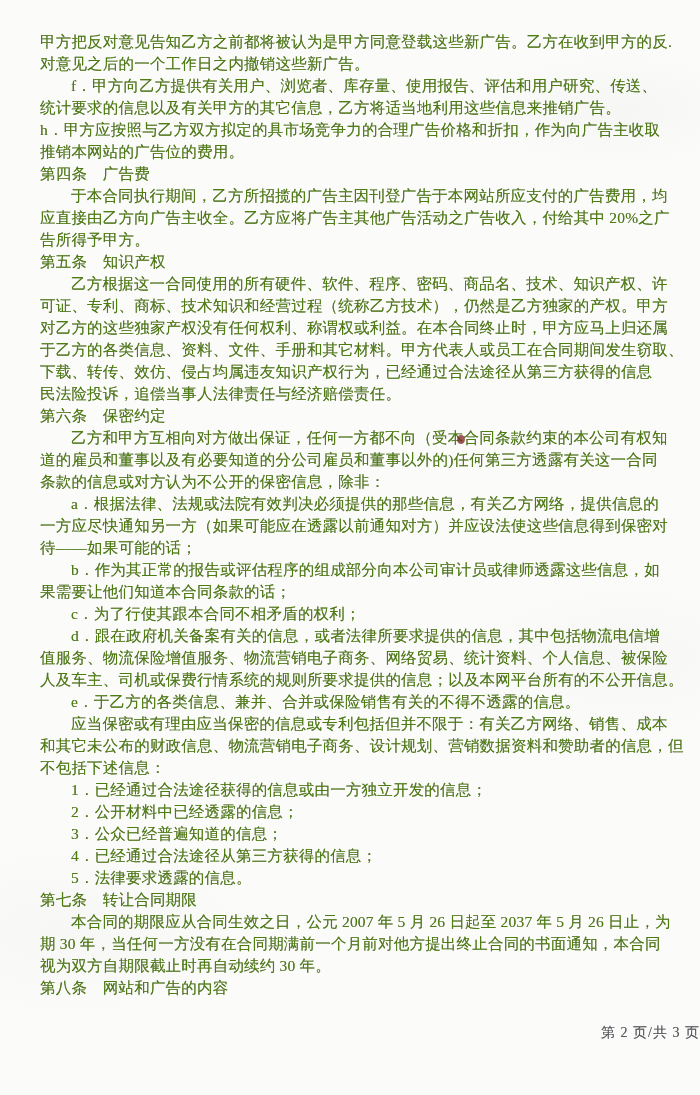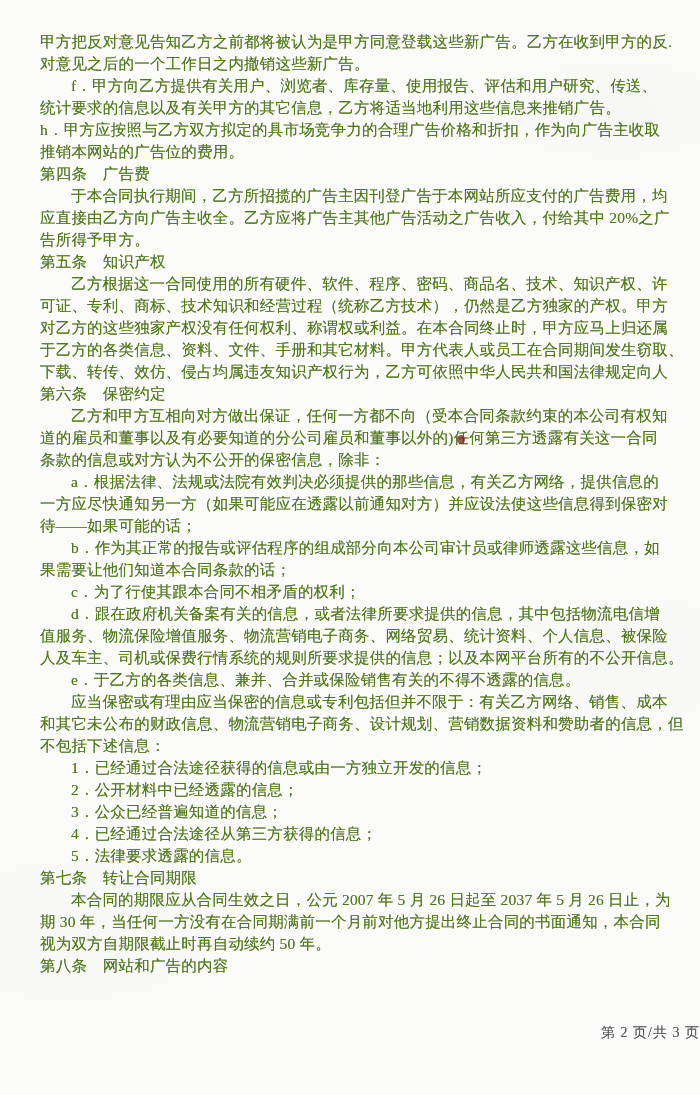--- a/index.html
+++ b/index.html
@@ -76,21 +76,22 @@
       <div class="line">推销本网站的广告位的费用。</div>
       <div class="line">第四条　广告费</div>
       <div class="line indent">于本合同执行期间，乙方所招揽的广告主因刊登广告于本网站所应支付的广告费用，均</div>
       <div class="line">应直接由乙方向广告主收全。乙方应将广告主其他广告活动之广告收入，付给其中 20%之广</div>
       <div class="line">告所得予甲方。</div>
       <div class="line">第五条　知识产权</div>
       <div class="line indent">乙方根据这一合同使用的所有硬件、软件、程序、密码、商品名、技术、知识产权、许</div>
       <div class="line">可证、专利、商标、技术知识和经营过程（统称乙方技术），仍然是乙方独家的产权。甲方</div>
       <div class="line">对乙方的这些独家产权没有任何权利、称谓权或利益。在本合同终止时，甲方应马上归还属</div>
       <div class="line">于乙方的各类信息、资料、文件、手册和其它材料。甲方代表人或员工在合同期间发生窃取、</div>
-      <div class="line">下载、转传、效仿、侵占均属违友知识产权行为，乙方可依照中华人民共和国法律规定向人</div>
+      <div class="line">下载、转传、效仿、侵占均属违友知识产权行为，已经通过合法途径从第三方获得的信息</div>
+      <div class="line">民法险投诉，追偿当事人法律责任与经济赔偿责任。</div>
       <div class="line">第六条　保密约定</div>
       <div class="line indent">乙方和甲方互相向对方做出保证，任何一方都不向（受本合同条款约束的本公司有权知</div>
       <div class="line">道的雇员和董事以及有必要知道的分公司雇员和董事以外的)任何第三方透露有关这一合同</div>
       <div class="line">条款的信息或对方认为不公开的保密信息，除非：</div>
       <div class="line indent">a．根据法律、法规或法院有效判决必须提供的那些信息，有关乙方网络，提供信息的</div>
       <div class="line">一方应尽快通知另一方（如果可能应在透露以前通知对方）并应设法使这些信息得到保密对</div>
       <div class="line">待——如果可能的话；</div>
       <div class="line indent">b．作为其正常的报告或评估程序的组成部分向本公司审计员或律师透露这些信息，如</div>
       <div class="line">果需要让他们知道本合同条款的话；</div>
       <div class="line indent">c．为了行使其跟本合同不相矛盾的权利；</div>
@@ -102,18 +103,18 @@
       <div class="line">和其它未公布的财政信息、物流营销电子商务、设计规划、营销数据资料和赞助者的信息，但</div>
       <div class="line">不包括下述信息：</div>
       <div class="line indent">1．已经通过合法途径获得的信息或由一方独立开发的信息；</div>
       <div class="line indent">2．公开材料中已经透露的信息；</div>
       <div class="line indent">3．公众已经普遍知道的信息；</div>
       <div class="line indent">4．已经通过合法途径从第三方获得的信息；</div>
       <div class="line indent">5．法律要求透露的信息。</div>
       <div class="line">第七条　转让合同期限</div>
       <div class="line indent">本合同的期限应从合同生效之日，公元 2007 年 5 月 26 日起至 2037 年 5 月 26 日止，为</div>
       <div class="line">期 30 年，当任何一方没有在合同期满前一个月前对他方提出终止合同的书面通知，本合同</div>
-      <div class="line">视为双方自期限截止时再自动续约 50 年。</div>
+      <div class="line">视为双方自期限截止时再自动续约 30 年。</div>
       <div class="line">第八条　网站和广告的内容</div>
     </div>
   <div class="red-mark"></div>
   <div class="footer">第 2 页/共 3 页</div>
 </div>
 
 </body></html>

